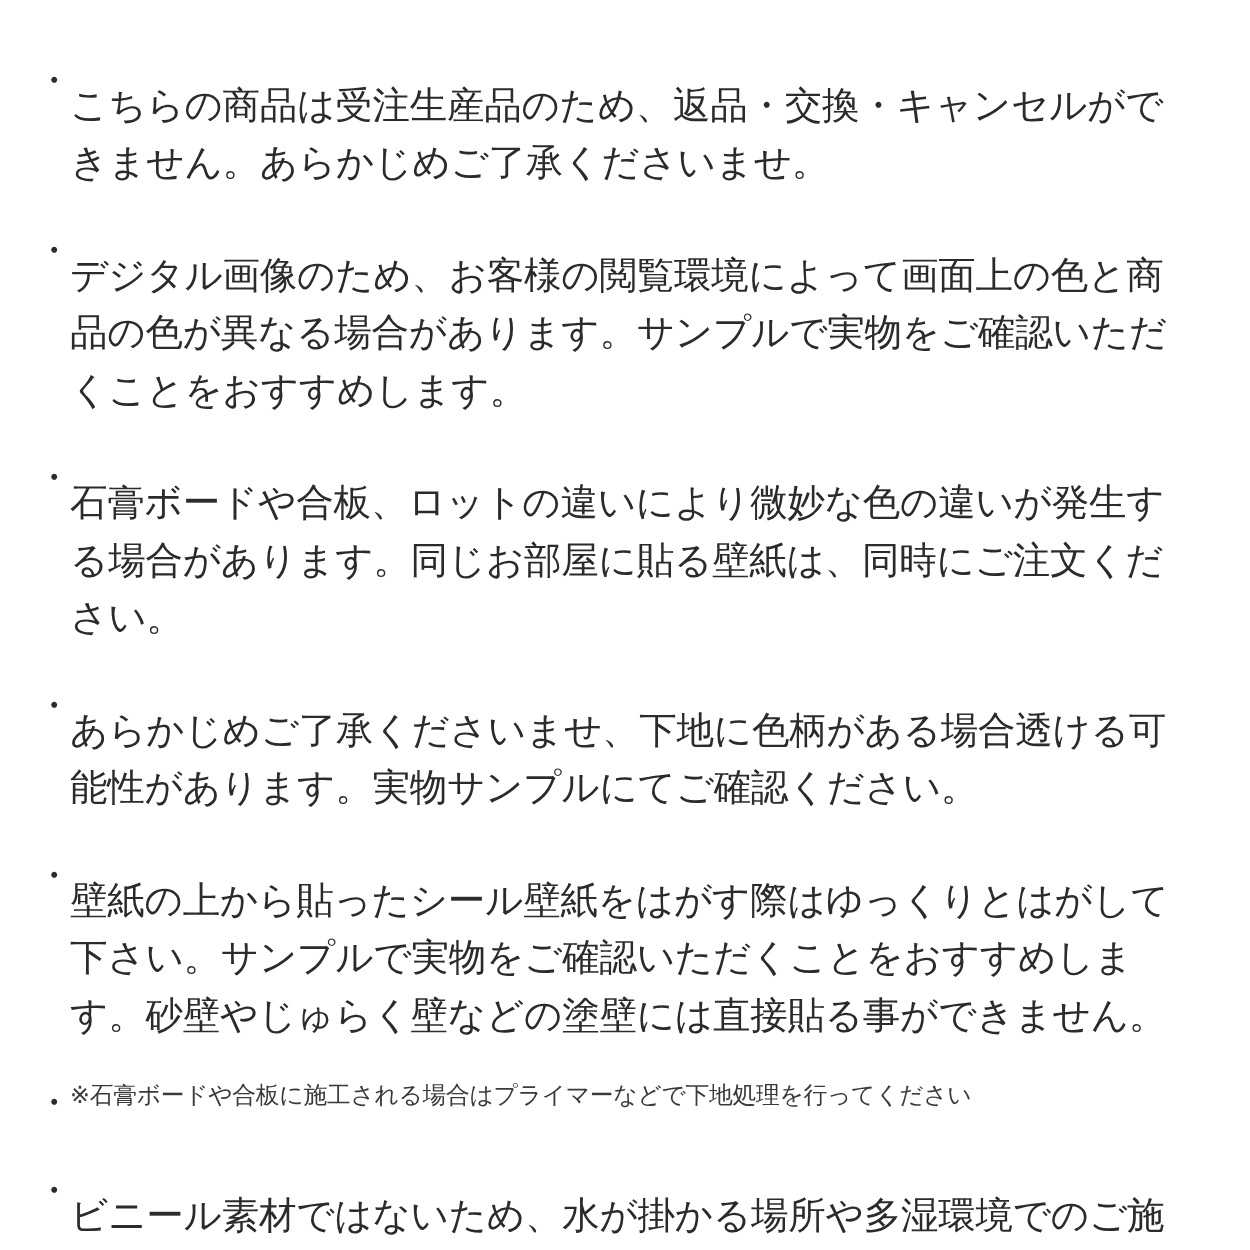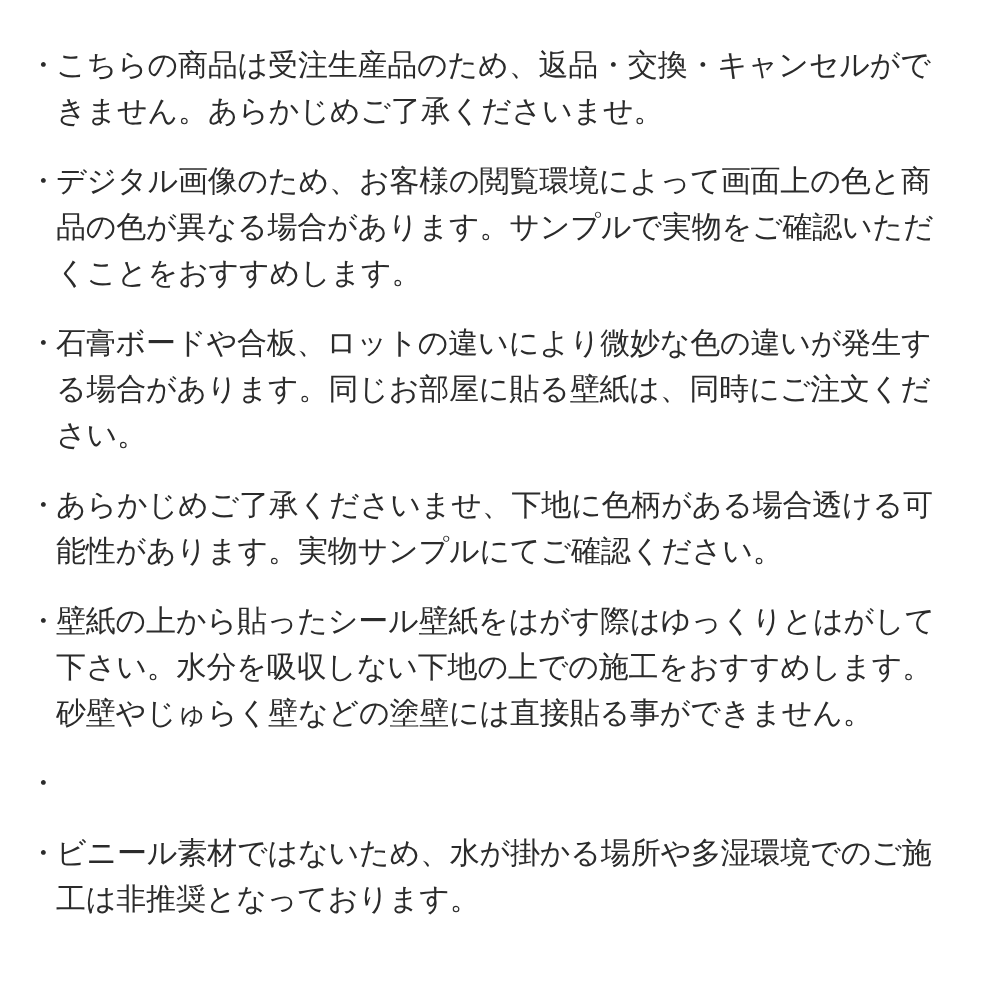--- a/index.html
+++ b/index.html
@@ -46,20 +46,21 @@
     flex: 1 1 auto;
     min-width: 0;
   }
   .text {
     font-size: 30px;
     line-height: 46px;
     letter-spacing: -0.2px;
     color: #2b2b2b;
     text-align: left;
     word-break: break-all;
+    margin-top: 20px;
   }
   .subnote {
     font-size: 19px;
     line-height: 28px;
     letter-spacing: -0.2px;
     color: #3a3a3a;
     margin-top: 2px;
     word-break: break-all;
   }
 </style>
@@ -93,27 +94,28 @@
     <div class="note">
       <div class="bullet">・</div>
       <div class="body">
         <div class="text">あらかじめご了承くださいませ、下地に色柄がある場合透ける可能性があります。実物サンプルにてご確認ください。</div>
       </div>
     </div>
 
     <div class="note">
       <div class="bullet">・</div>
       <div class="body">
-        <div class="text">壁紙の上から貼ったシール壁紙をはがす際はゆっくりとはがして下さい。水分を吸収しない下地の上での施工をおすすめします。砂壁やじゅらく壁などの塗壁には直接貼る事ができません。</div>
+        <div class="text">壁紙の上から貼ったシール壁紙をはがす際はゆっくりとはがして下さい。サンプルで実物をご確認いただくことをおすすめします。砂壁やじゅらく壁などの塗壁には直接貼る事ができません。</div>
       </div>
     </div>
 
     <div class="note">
       <div class="bullet">・</div>
       <div class="body">
+        <div class="subnote">※石膏ボードや合板に施工される場合はプライマーなどで下地処理を行ってください</div>
       </div>
     </div>
 
     <div class="note">
       <div class="bullet">・</div>
       <div class="body">
         <div class="text">ビニール素材ではないため、水が掛かる場所や多湿環境でのご施工は非推奨となっております。</div>
       </div>
     </div>
 

